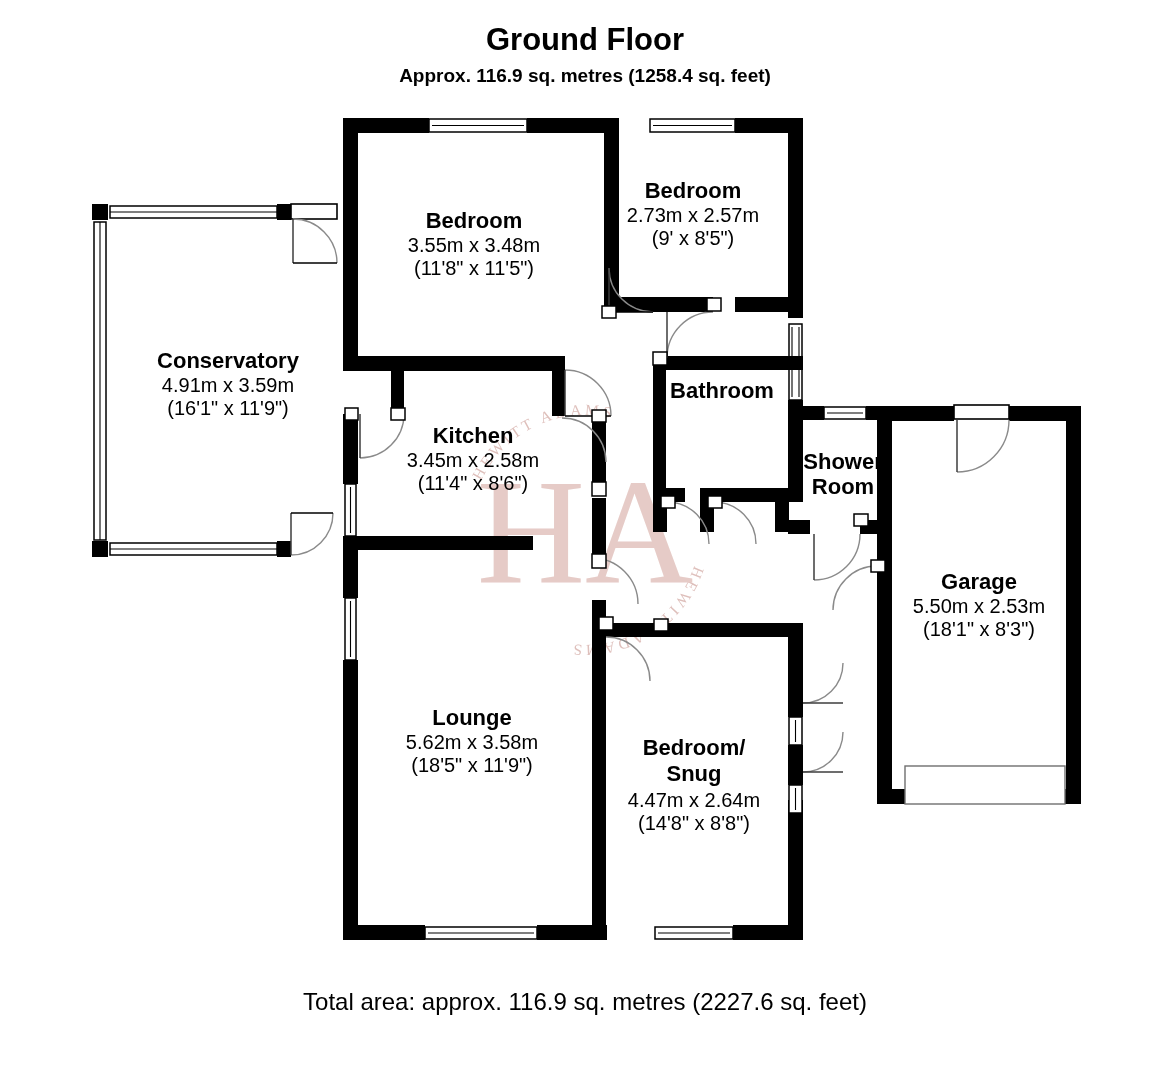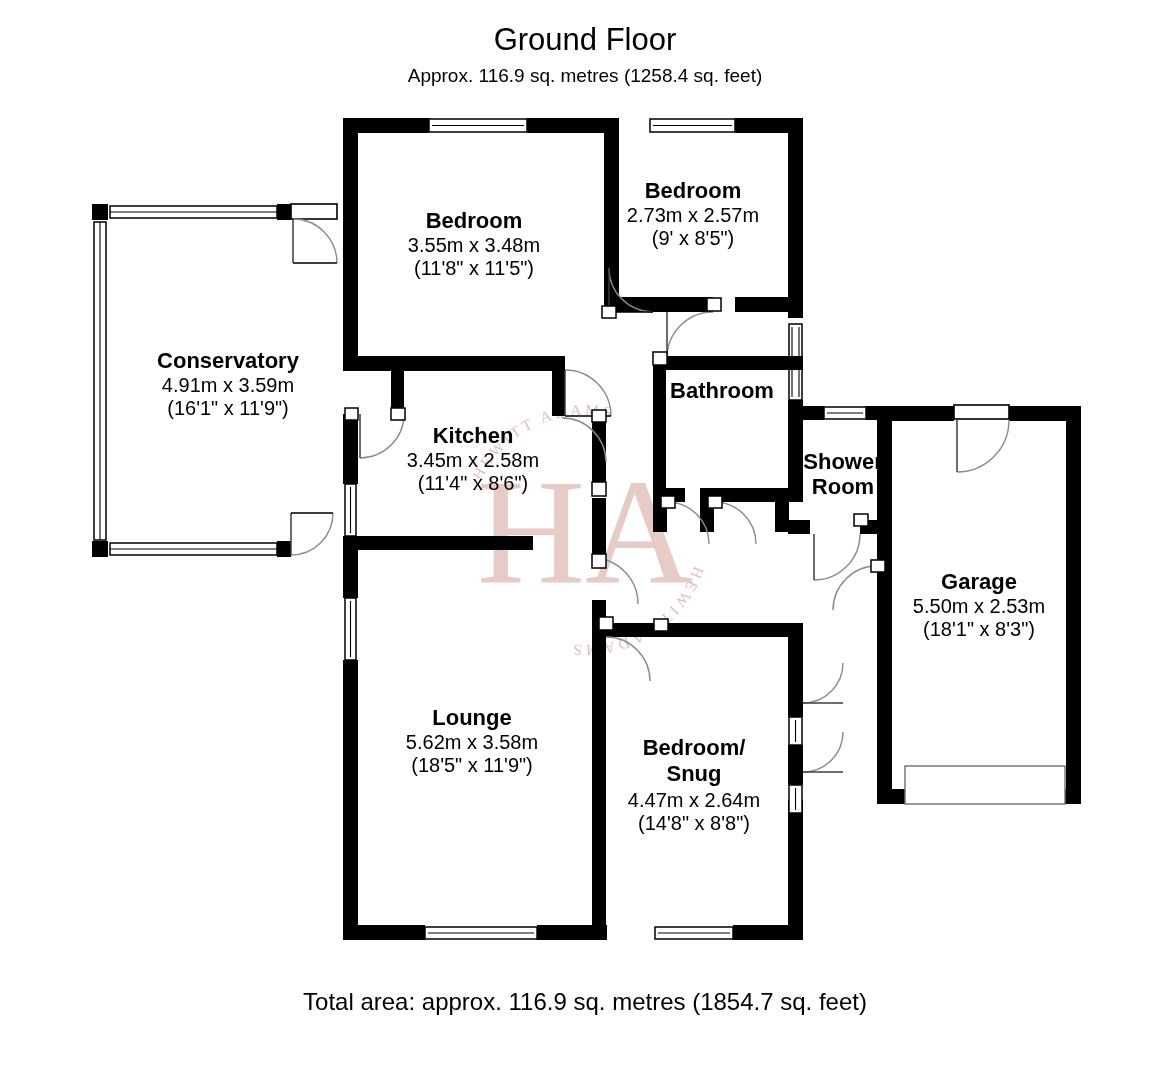--- a/index.html
+++ b/index.html
@@ -24,28 +24,28 @@
   .header {
     position: absolute;
     top: 0;
     left: 0;
     width: 1170px;
     text-align: center;
     padding-top: 22px;
   }
   .plan-title {
     font-size: 31px;
-    font-weight: normal;
+    font-weight: bold;
     letter-spacing: 0px;
     margin: 0;
     line-height: 1.18;
   }
   .plan-subtitle {
     font-size: 19px;
-    font-weight: normal;
+    font-weight: bold;
     margin: 6px 0 0 0;
     line-height: 1.2;
   }
   .footer {
     position: absolute;
     left: 0;
     top: 985px;
     width: 1170px;
     text-align: center;
   }
@@ -369,16 +369,16 @@
         <text class="room-name" x="694" y="781">Snug</text>
         <text class="room-dim" x="694" y="807">4.47m x 2.64m</text>
         <text class="room-dim" x="694" y="830">(14'8" x 8'8")</text>
       </g>
 
     </g>
 
   </svg>
 
   <div class="footer">
-    <div class="footer-line">Total area: approx. 116.9 sq. metres (1854.7 sq. feet)</div>
+    <div class="footer-line">Total area: approx. 116.9 sq. metres (2227.6 sq. feet)</div>
   </div>
 
 </div>
 
 </body></html>

